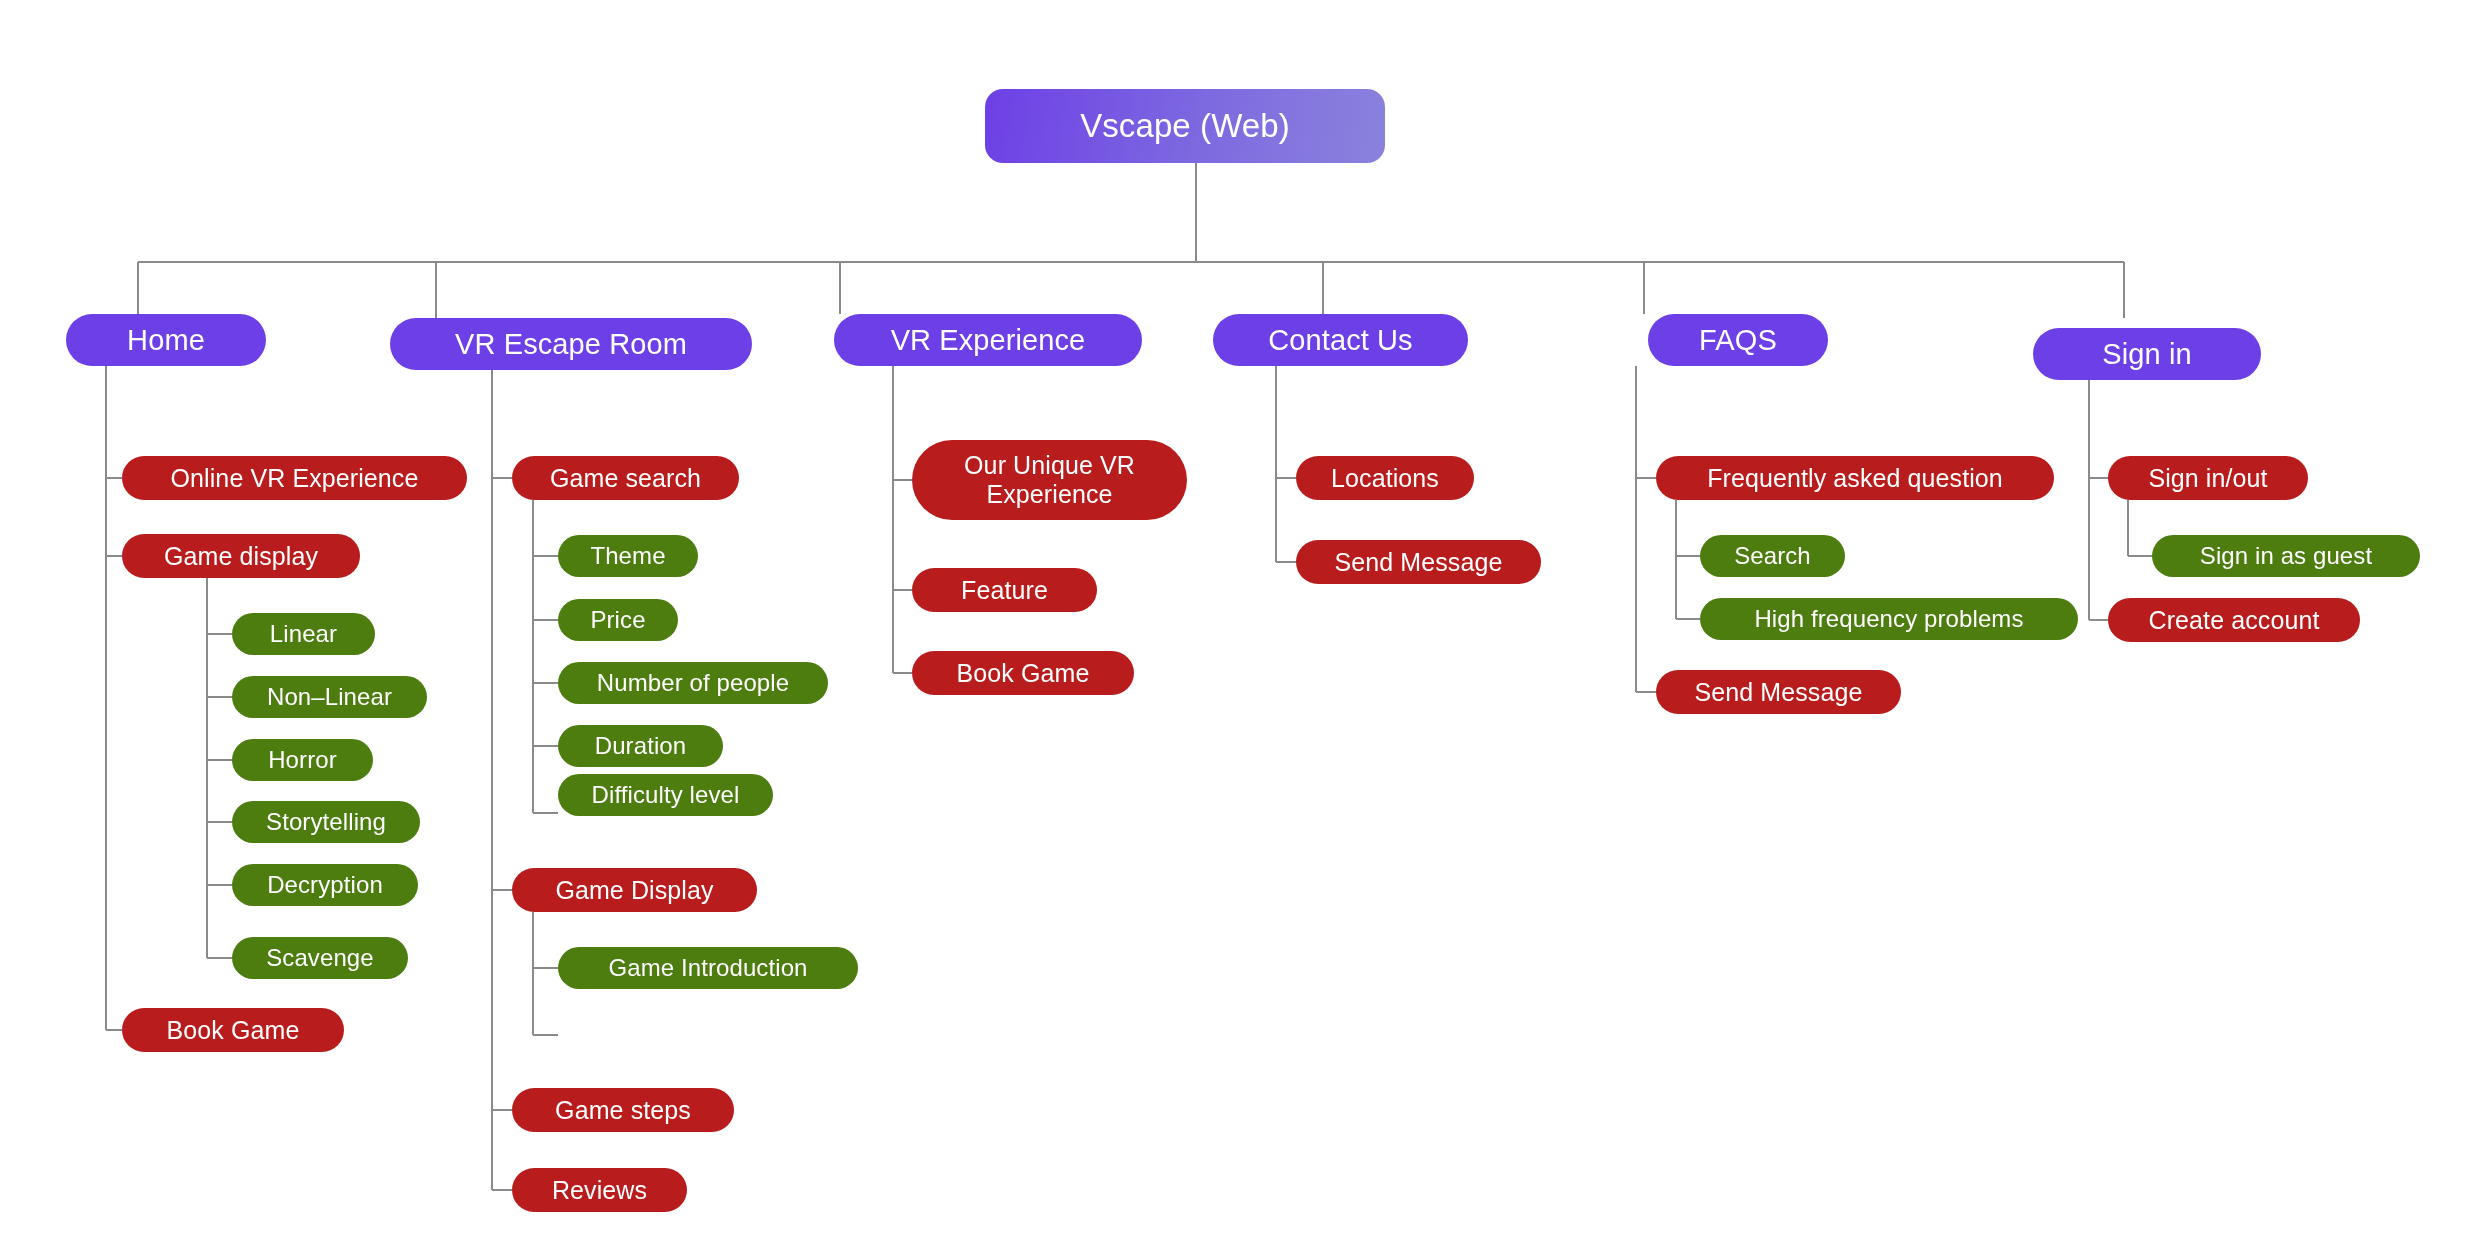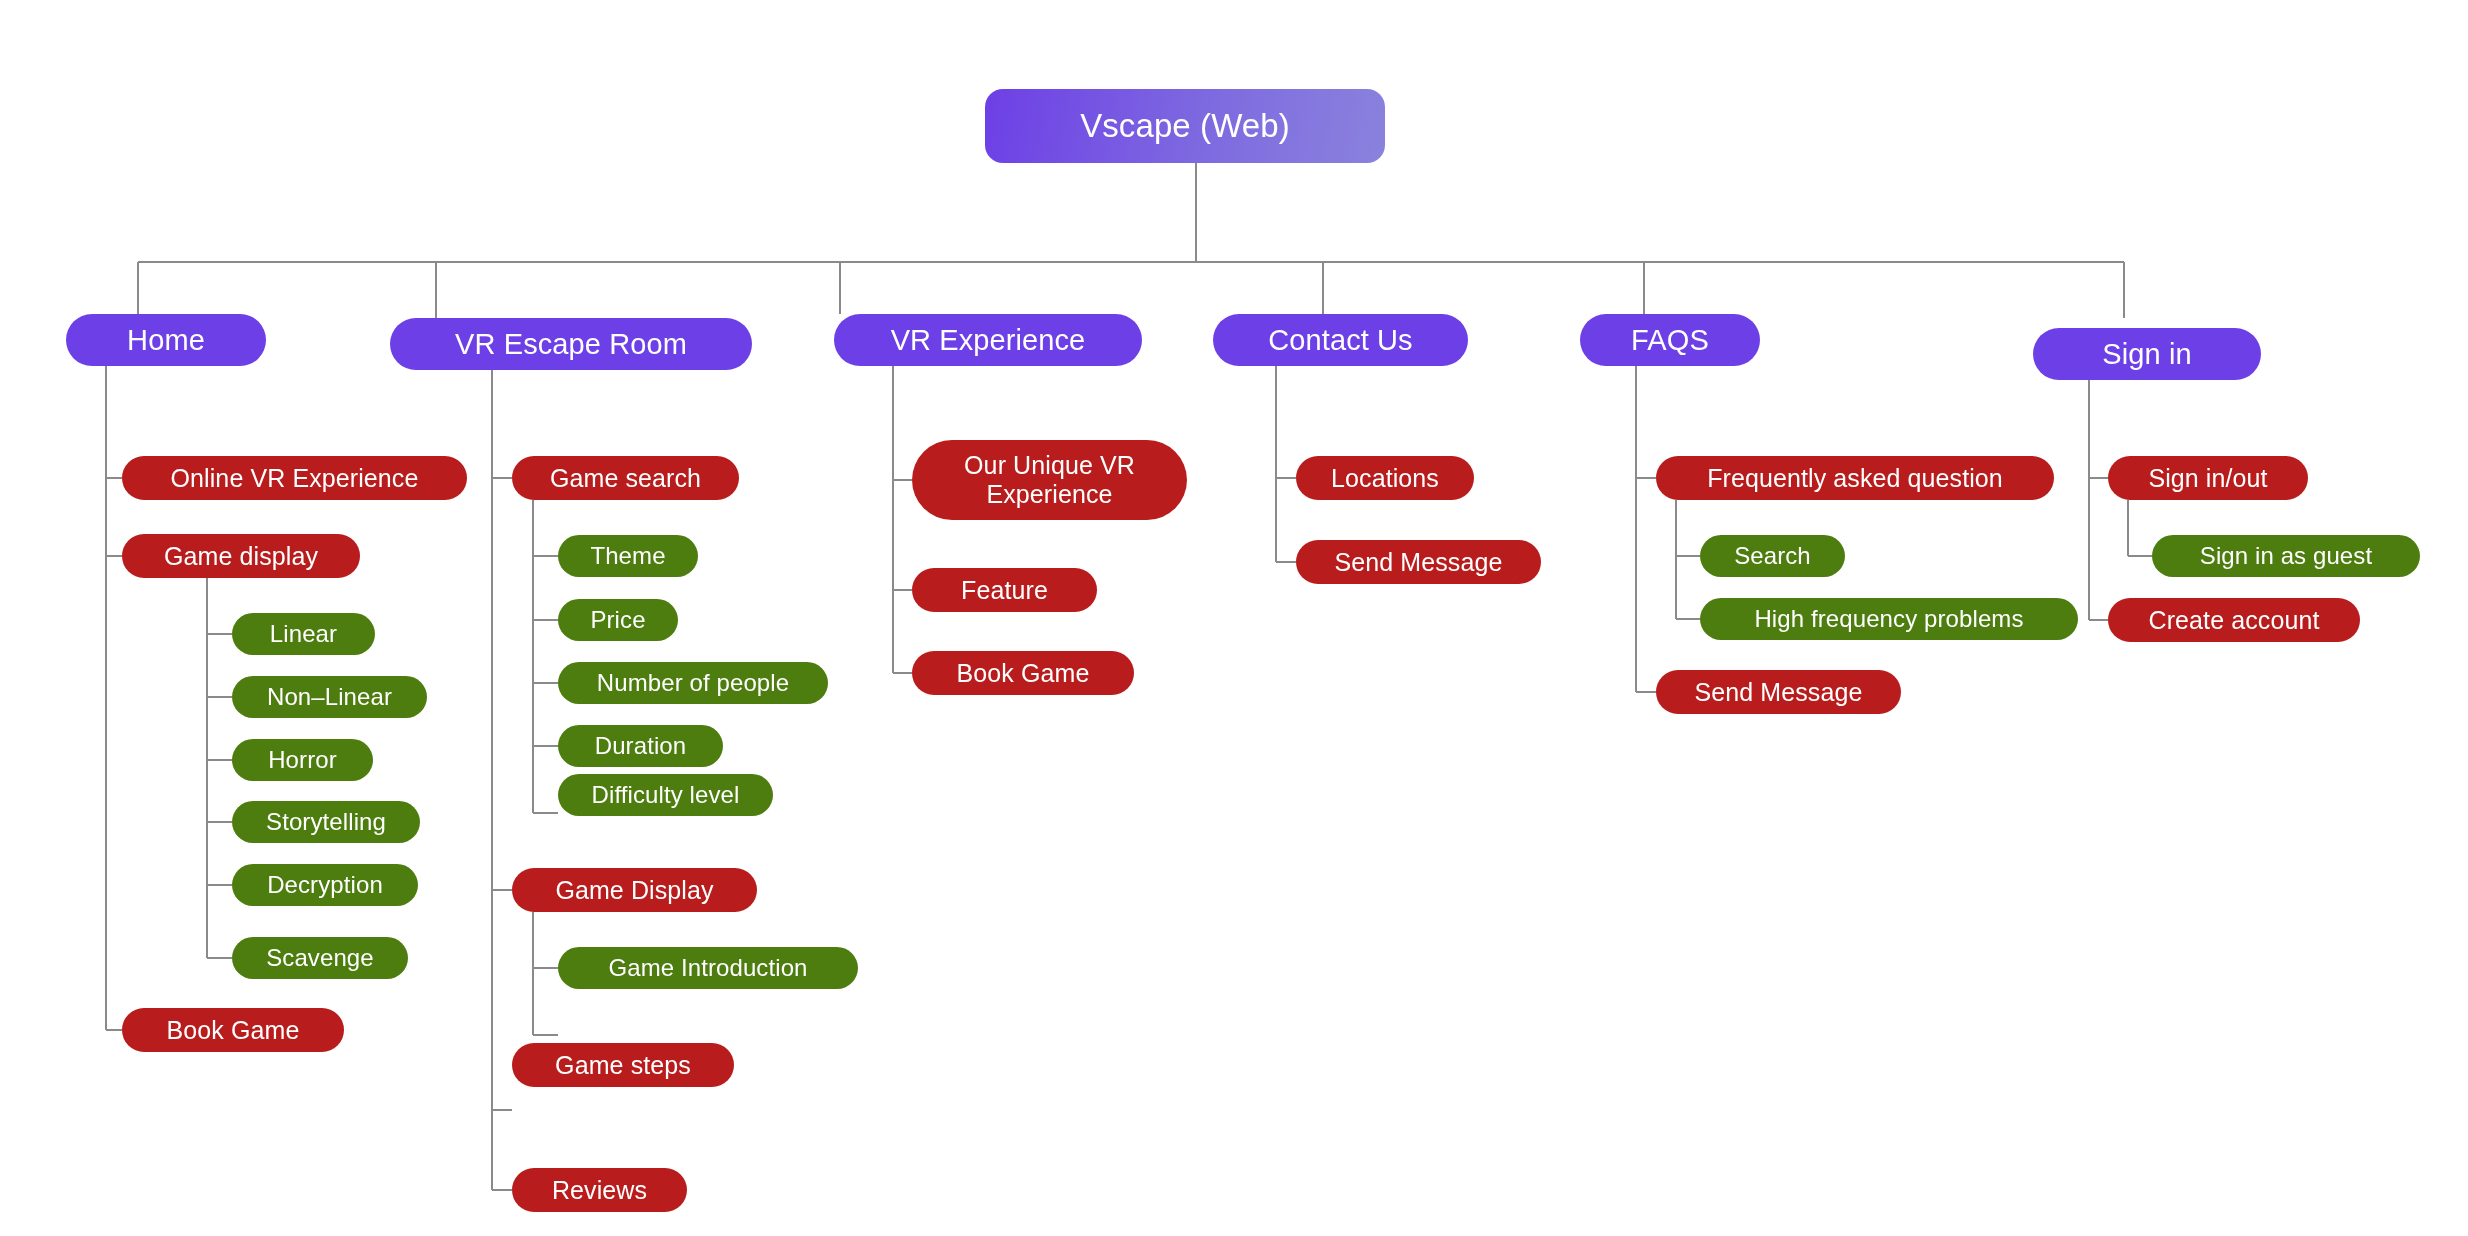--- a/index.html
+++ b/index.html
@@ -156,21 +156,21 @@
   </div>
 
   <div class="node lvl1" style="left:834px; top:314px; width:308px;">
     <span>VR Experience</span>
   </div>
 
   <div class="node lvl1" style="left:1213px; top:314px; width:255px;">
     <span>Contact Us</span>
   </div>
 
-  <div class="node lvl1" style="left:1580px; top:314px; width:180px;">
+  <div class="node lvl1" style="left:1648px; top:314px; width:180px;">
     <span>FAQS</span>
   </div>
 
   <div class="node lvl1" style="left:2033px; top:328px; width:228px;">
     <span>Sign in</span>
   </div>
 
   <div class="node lvl2" style="left:122px; top:456px; width:345px;">
     <span>Online VR Experience</span>
   </div>
@@ -233,21 +233,21 @@
 
   <div class="node lvl2" style="left:512px; top:868px; width:245px;">
     <span>Game Display</span>
   </div>
 
   <div class="node lvl3" style="left:558px; top:947px; width:300px;">
     <span>Game Introduction</span>
   </div>
 
 
-  <div class="node lvl2" style="left:512px; top:1043px; width:222px;">
+  <div class="node lvl2" style="left:512px; top:1088px; width:222px;">
     <span>Game steps</span>
   </div>
 
   <div class="node lvl2" style="left:512px; top:1168px; width:175px;">
     <span>Reviews</span>
   </div>
 
   <div class="node lvl2 wrap" style="left:912px; top:440px; width:275px; height:80px; padding:0 24px; font-size:25px;">
     <span>Our Unique VR Experience</span>
   </div>

